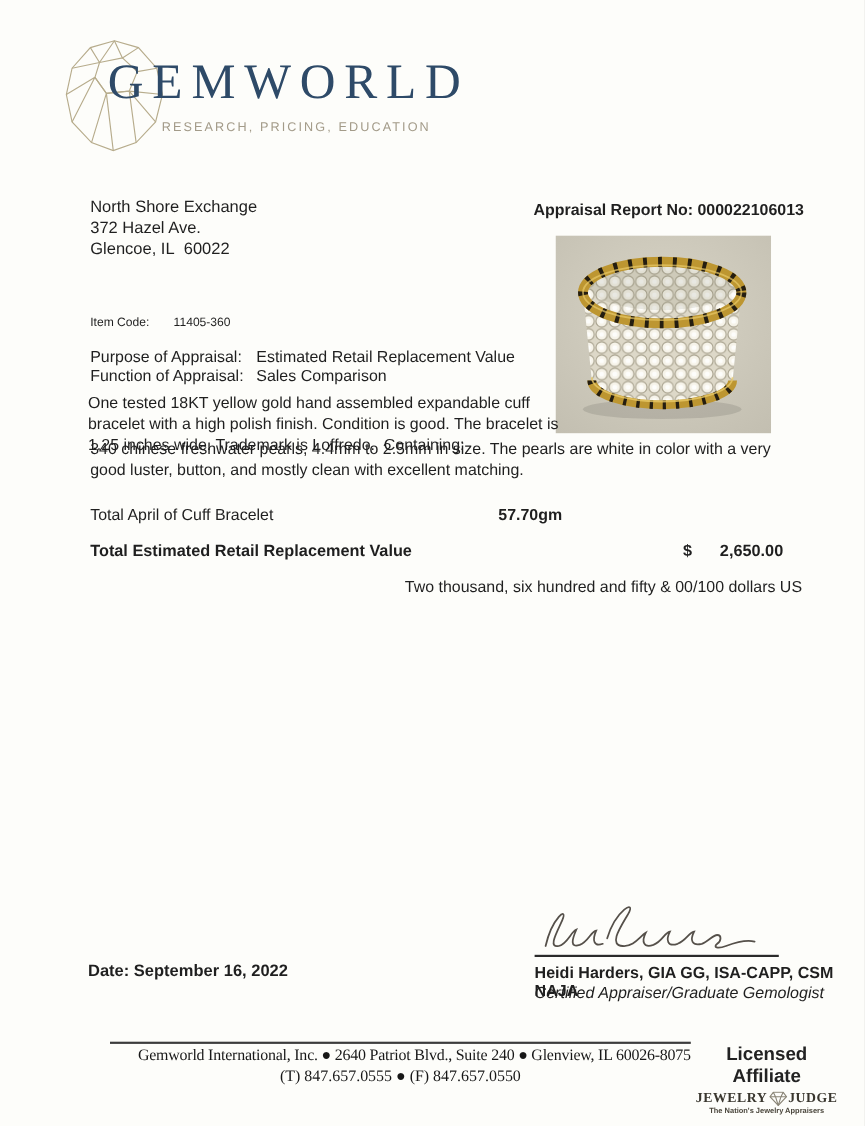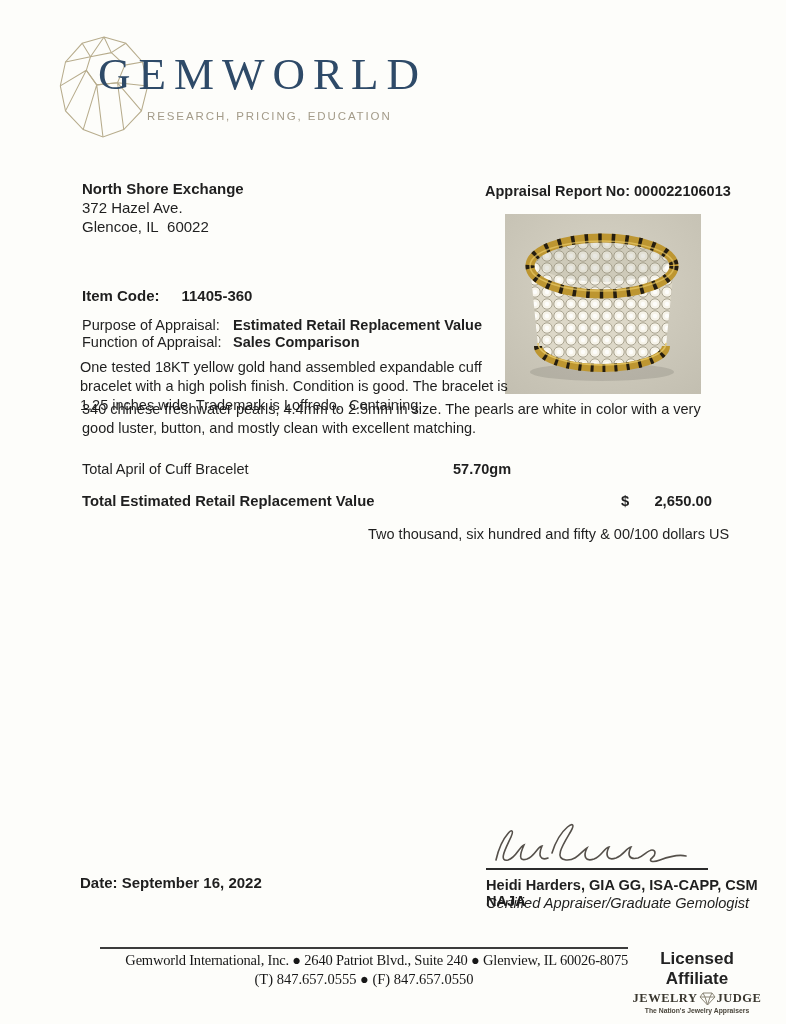--- a/index.html
+++ b/index.html
@@ -7,21 +7,21 @@
     position:relative;
     width:786px;height:1024px;
     background:#fdfdfa;
     font-family:"Liberation Sans", sans-serif;
     color:#1f1f1f;
     overflow:hidden;
     margin:0 auto;
   }
   .abs{position:absolute;}
   .t{white-space:pre-wrap;}
-  .b{font-weight:bold;}
+  .b{font-weight:normal;}
 
   
   .gem-sketch{left:52px;top:30px;width:104px;height:116px;}
   .brand-name{
     left:98px;top:48px;
     font-family:"Liberation Serif", serif;
     font-size:45px;font-weight:500;
     letter-spacing:8px;
     color:#2e4a68;
   }
@@ -34,21 +34,21 @@
   }
 
   
   .client-block{left:82px;top:179px;font-size:15px;line-height:19px;}
   .report-number{left:485px;top:183px;font-size:14.5px;font-weight:bold;}
 
   
   .photo{left:505px;top:214px;width:196px;height:180px;}
 
   
-  .item-code-row{left:82px;top:287px;font-size:15px;font-weight:bold;}
+  .item-code-row{left:82px;top:287px;font-size:11px;font-weight:normal;}
   .item-code-val{margin-left:22px;}
   .purpose-row{left:82px;top:317px;font-size:14.5px;}
   .function-row{left:82px;top:334px;font-size:14.5px;}
   .pf-label{display:inline-block;width:151px;}
   .para1{left:80px;top:358px;width:430px;font-size:14.5px;line-height:19px;}
   .para2{left:82px;top:400px;width:648px;font-size:14.5px;line-height:19px;}
   .weight-label{left:82px;top:461px;font-size:14.5px;}
   .weight-value{left:453px;top:461px;font-size:14.5px;font-weight:bold;}
   .value-label{left:82px;top:493px;font-size:14.8px;font-weight:bold;}
   .currency{left:621px;top:493px;font-size:14.8px;font-weight:bold;}

